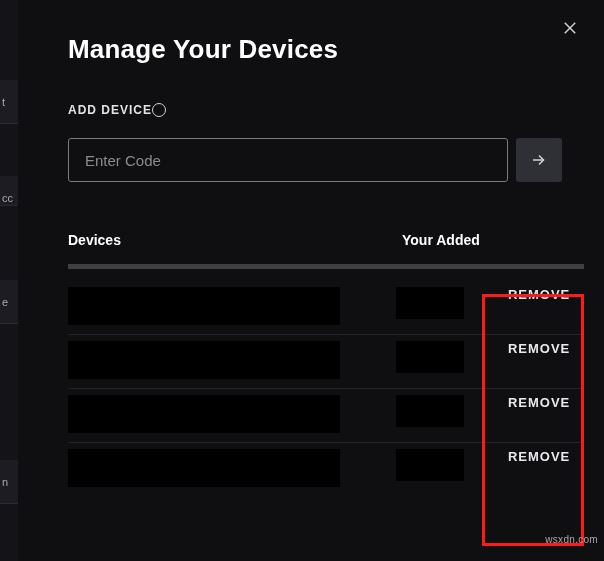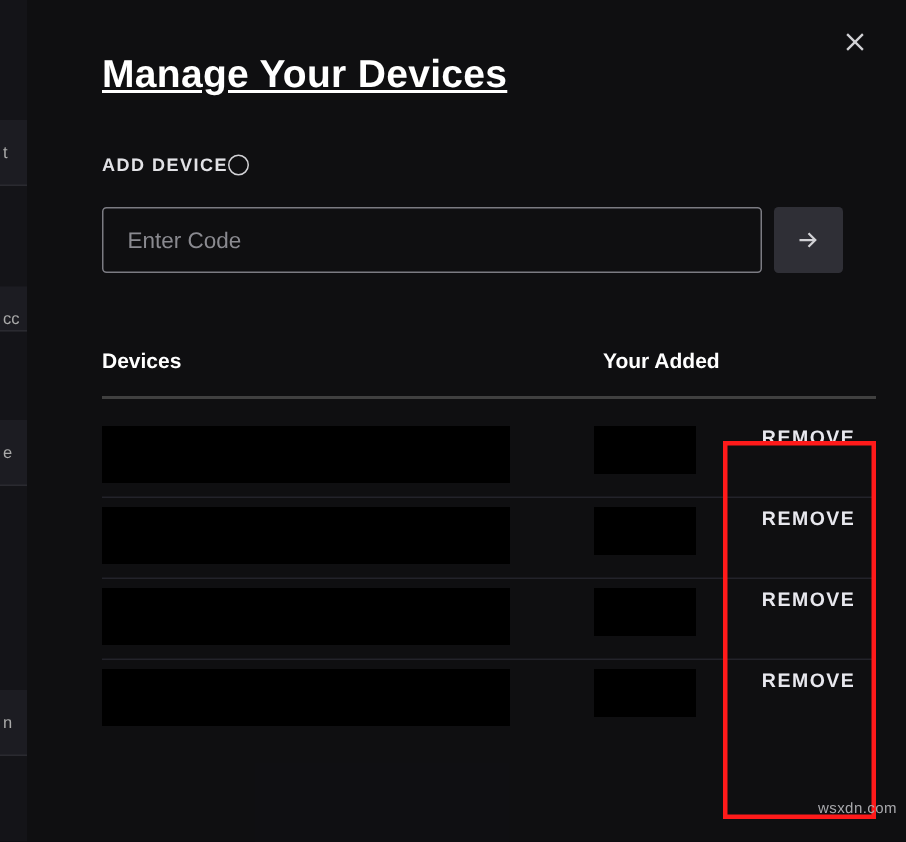--- a/index.html
+++ b/index.html
@@ -55,21 +55,20 @@
       color: #d2d2d6;
     }
     .close-btn svg { width: 18px; height: 18px; }
     .title {
       position: absolute;
       left: 50px;
       top: 34px;
       font-size: 26px;
       font-weight: 700;
       letter-spacing: 0.2px;
-      text-decoration: underline;
     }
     .add-row {
       position: absolute;
       left: 50px;
       top: 103px;
       display: flex;
       align-items: center;
       gap: 0;
     }
     .add-label {
@@ -122,21 +121,21 @@
       left: 50px;
       right: 20px;
       top: 232px;
     }
     .thead {
       display: flex;
       font-size: 14px;
       font-weight: 600;
       color: #ffffff;
       padding-bottom: 16px;
-      border-bottom: 2px solid #404040;
+      border-bottom: 5px solid #404040;
     }
     .col-dev { width: 334px; }
     .col-date { width: 100px; }
     .col-act { flex: 1; }
     .rows { }
     .row {
       display: flex;
       align-items: flex-start;
       height: 54px;
       border-bottom: 1px solid #23232a;
@@ -181,21 +180,21 @@
       font-size: 10px;
       color: #a8a8ac;
       letter-spacing: 0.3px;
     }
   </style>
 </head>
 <body>
 
 <div class="bg-panel">
   <div class="bg-item" style="top:80px">t</div>
-  <div class="bg-item" style="top:191px; height:30px">cc</div>
+  <div class="bg-item" style="top:176px; height:30px">cc</div>
   <div class="bg-item" style="top:280px">e</div>
   <div class="bg-item" style="top:460px">n</div>
 </div>
 
 <div class="dialog">
 
   <div class="close-btn">
     <svg viewBox="0 0 24 24" fill="none" stroke="currentColor" stroke-width="2">
       <line x1="5" y1="5" x2="19" y2="19"></line>
         <line x1="19" y1="5" x2="5" y2="19"></line>

